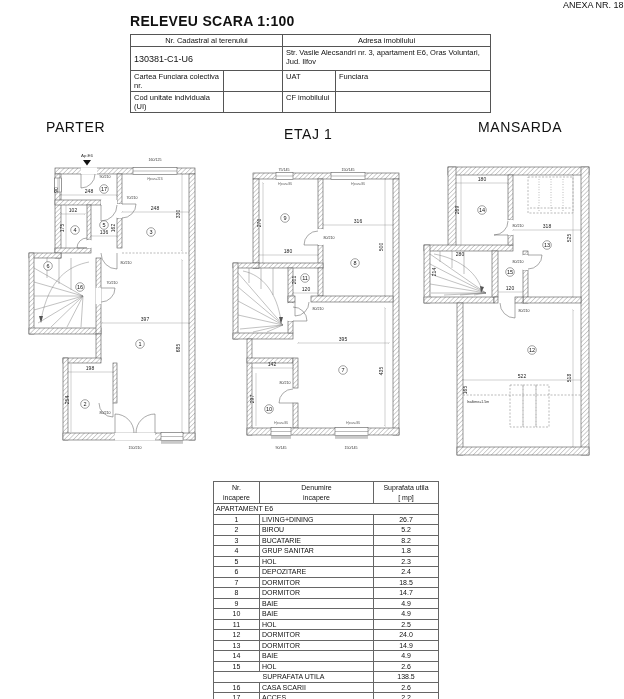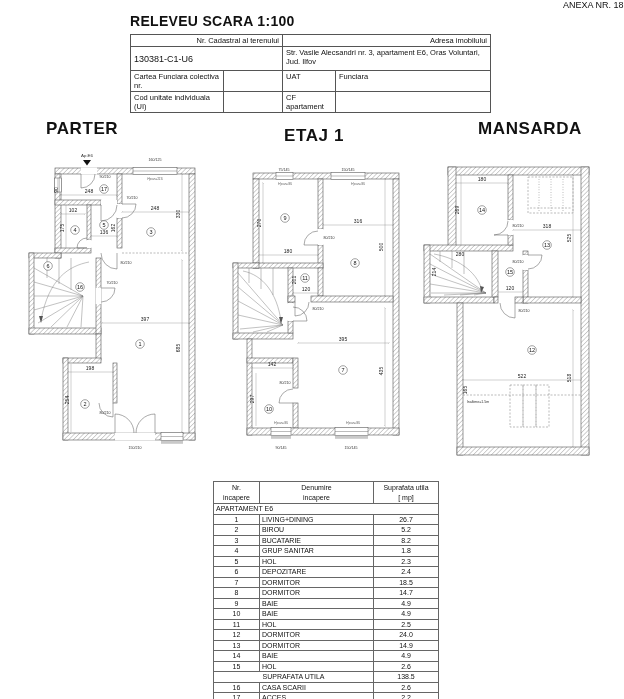--- a/index.html
+++ b/index.html
@@ -4,23 +4,23 @@
 <style>
   html,body{margin:0;padding:0;}
   body{width:624px;height:699px;position:relative;background:#fff;color:#111;
        font-family:"Liberation Sans",sans-serif;overflow:hidden;}
   .annex{position:absolute;top:0px;left:543px;font-size:9px;white-space:nowrap;margin-left:20px;}
   .title{position:absolute;top:13px;left:130px;width:360px;text-align:left;
          font-size:14px;font-weight:bold;letter-spacing:.3px;}
   table.hdr{position:absolute;top:34px;left:130px;width:360px;border-collapse:collapse;
             font-size:7.5px;table-layout:fixed;}
   table.hdr td{border:1px solid #555;padding:1px 3px;vertical-align:top;overflow:hidden;}
-  table.hdr td.hc{text-align:right;}
+  table.hdr td.hc{text-align:center;}
   table.hdr td.cad{font-size:9px;vertical-align:middle;}
-  .plan-title{position:absolute;font-size:17px;letter-spacing:.6px;font-weight:bold;}
+  .plan-title{position:absolute;font-size:14px;letter-spacing:.6px;}
   #pt-parter{top:119px;left:46px;}
   #pt-etaj{top:126px;left:284px;}
   #pt-mansarda{top:119px;left:478px;}
   svg.plan{position:absolute;overflow:visible;}
   #sv-parter{left:25px;top:148px;}
   #sv-etaj{left:233px;top:163px;}
   #sv-mansarda{left:420px;top:150px;}
   svg text{font-family:"Liberation Sans",sans-serif;}
   .dim{font-size:5px;fill:#222;text-anchor:middle;}
   .tinyl{font-size:3.6px;fill:#333;text-anchor:middle;}
@@ -83,21 +83,21 @@
   </tr>
   <tr>
     <td>Cartea Funciara colectiva nr.</td>
     <td></td>
     <td>UAT</td>
     <td>Funciara</td>
   </tr>
   <tr>
     <td>Cod unitate individuala (UI)</td>
     <td></td>
-    <td>CF apartament</td>
+    <td>CF imobilului</td>
     <td></td>
   </tr>
 </tbody>
   </table>
 
 <div class="plan-title" id="pt-parter">PARTER</div>
 <div class="plan-title" id="pt-etaj">ETAJ 1</div>
 <div class="plan-title" id="pt-mansarda">MANSARDA</div>
 
 <svg class="plan" id="sv-parter" width="195" height="315" viewBox="0 0 195 315">

